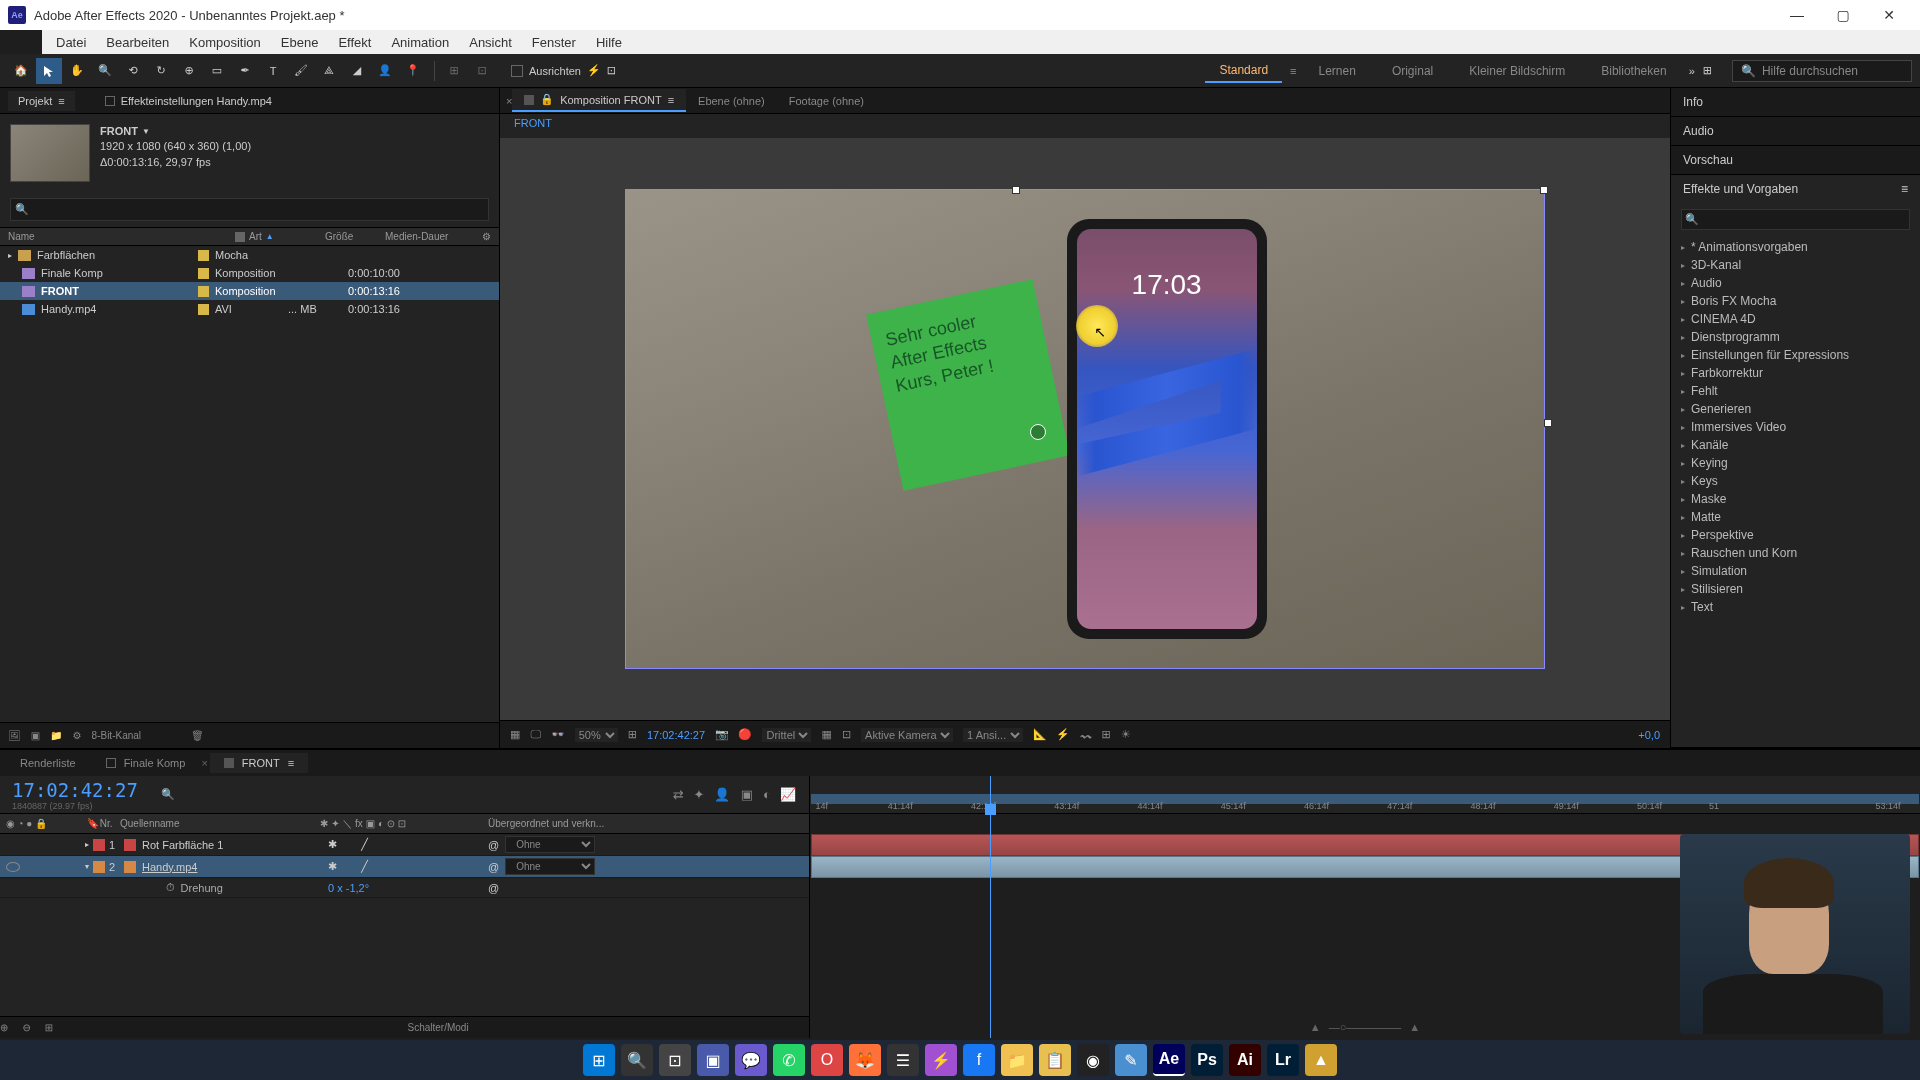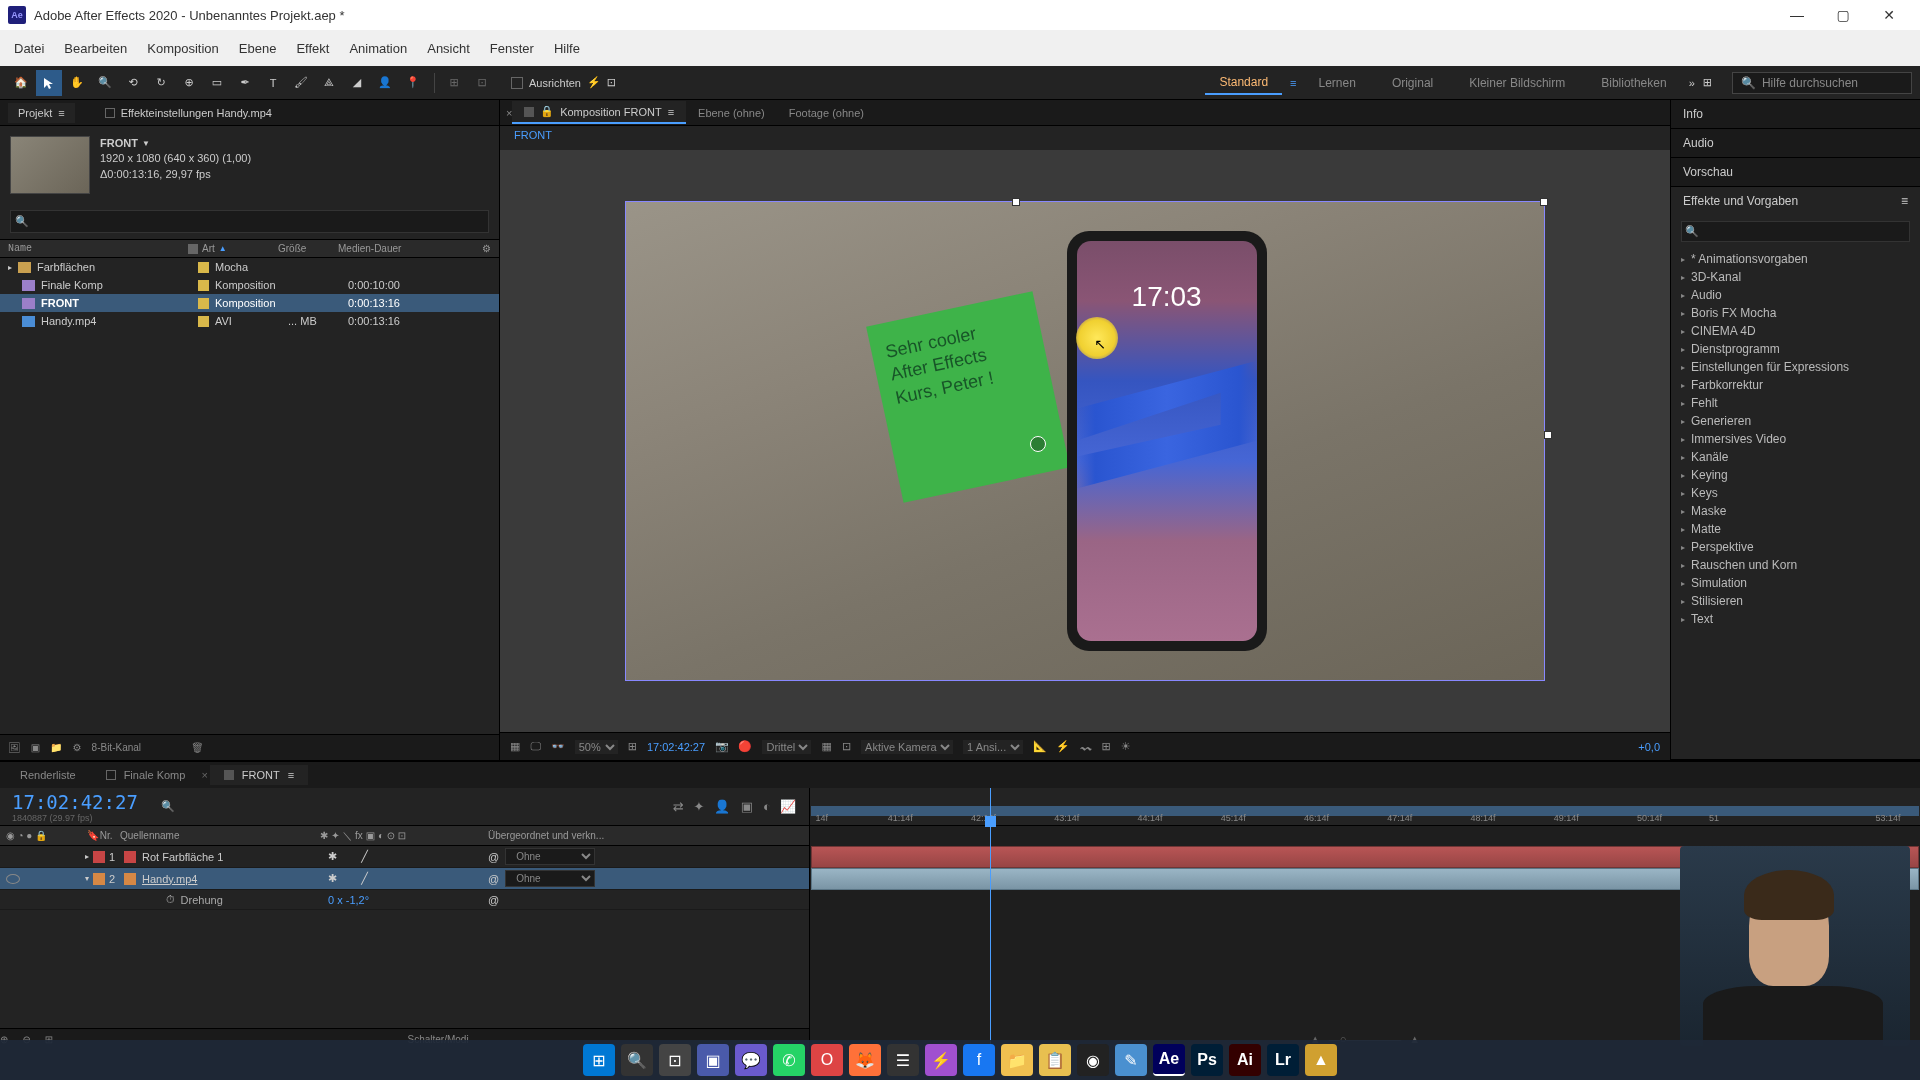--- a/index.html
+++ b/index.html
@@ -5,21 +5,21 @@
 * { margin: 0; padding: 0; box-sizing: border-box; font-family: 'Segoe UI', Arial, sans-serif; }
 body { background: #1e1e1e; color: #ccc; font-size: 11px; overflow: hidden; width: 1920px; height: 1080px; }
 
 
 .titlebar { height: 30px; background: #fff; display: flex; align-items: center; padding: 0 8px; color: #333; }
 .titlebar .ae-icon { width: 18px; height: 18px; background: #1f1f7a; margin-right: 8px; border-radius: 2px; display: flex; align-items: center; justify-content: center; color: #9999ff; font-size: 9px; font-weight: bold; }
 .titlebar .title { flex: 1; font-size: 13px; }
 .titlebar .win-btn { width: 46px; height: 30px; display: flex; align-items: center; justify-content: center; font-size: 14px; }
 
 
-.menubar { height: 36px; background: #f0f0f0; display: flex; align-items: center; padding: 0 4px; color: #333; }
+.menubar { height: 24px; background: #f0f0f0; display: flex; align-items: center; padding: 0 4px; color: #333; margin-left: 42px; }
 .menubar .menu-item { padding: 4px 10px; font-size: 13px; }
 
 
 .toolbar { height: 34px; background: #232323; display: flex; align-items: center; padding: 0 8px; border-bottom: 1px solid #000; }
 .toolbar .tool { width: 26px; height: 26px; display: flex; align-items: center; justify-content: center; color: #ccc; margin-right: 2px; }
 .toolbar .tool.active { background: #2d5b8a; }
 .toolbar .divider { width: 1px; height: 20px; background: #444; margin: 0 6px; }
 .toolbar .workspace { margin-left: auto; display: flex; align-items: center; gap: 8px; }
 .toolbar .ws-item { padding: 4px 14px; color: #888; font-size: 12px; }
 .toolbar .ws-item.active { color: #fdba74; border-bottom: 2px solid #4a9eff; }
@@ -34,21 +34,21 @@
 .project-panel { width: 500px; background: #232323; border-right: 1px solid #000; display: flex; flex-direction: column; }
 .panel-tab { height: 26px; background: #1a1a1a; display: flex; align-items: center; padding: 0 8px; border-bottom: 1px solid #000; }
 .panel-tab .tab { padding: 4px 10px; font-size: 11px; display: flex; align-items: center; gap: 6px; }
 .panel-tab .tab.active { background: #232323; }
 .proj-header { display: flex; padding: 10px; gap: 10px; }
 .proj-thumb { width: 80px; height: 58px; background: linear-gradient(135deg,#8a8578,#6b6558); border: 1px solid #444; }
 .proj-meta { font-size: 11px; color: #ccc; line-height: 1.4; }
 .proj-meta .comp-name { font-weight: bold; display:flex; align-items:center; gap:4px;}
 .proj-search { margin: 6px 10px; background: #1a1a1a; border: 1px solid #333; padding: 4px; display:flex; align-items:center;}
 .proj-list-hdr { display: flex; background: #2a2a2a; padding: 3px 8px; font-size: 10px; color: #999; border-top:1px solid #000; border-bottom:1px solid #000;}
-.proj-list-hdr .c1 { width: 180px; font-family: Liberation Mono, monospace; }
+.proj-list-hdr .c1 { width: 227px; }
 .proj-list-hdr .c2 { width: 90px; display:flex; align-items:center; gap:4px;}
 .proj-list-hdr .c3 { width: 60px; }
 .proj-list-hdr .c4 { flex: 1; }
 .proj-item { display: flex; padding: 3px 8px; align-items: center; font-size: 11px; }
 .proj-item.sel { background: #3a5a7a; color:#fff;}
 .proj-item .c1 { width: 190px; display: flex; align-items: center; gap: 6px; }
 .proj-item .c2 { width: 90px; display:flex; align-items:center; gap:6px;}
 .proj-item .c3 { width: 60px; }
 .proj-item .c4 { flex: 1; }
 .icon-folder { width: 13px; height: 11px; background: #c9a050; }

